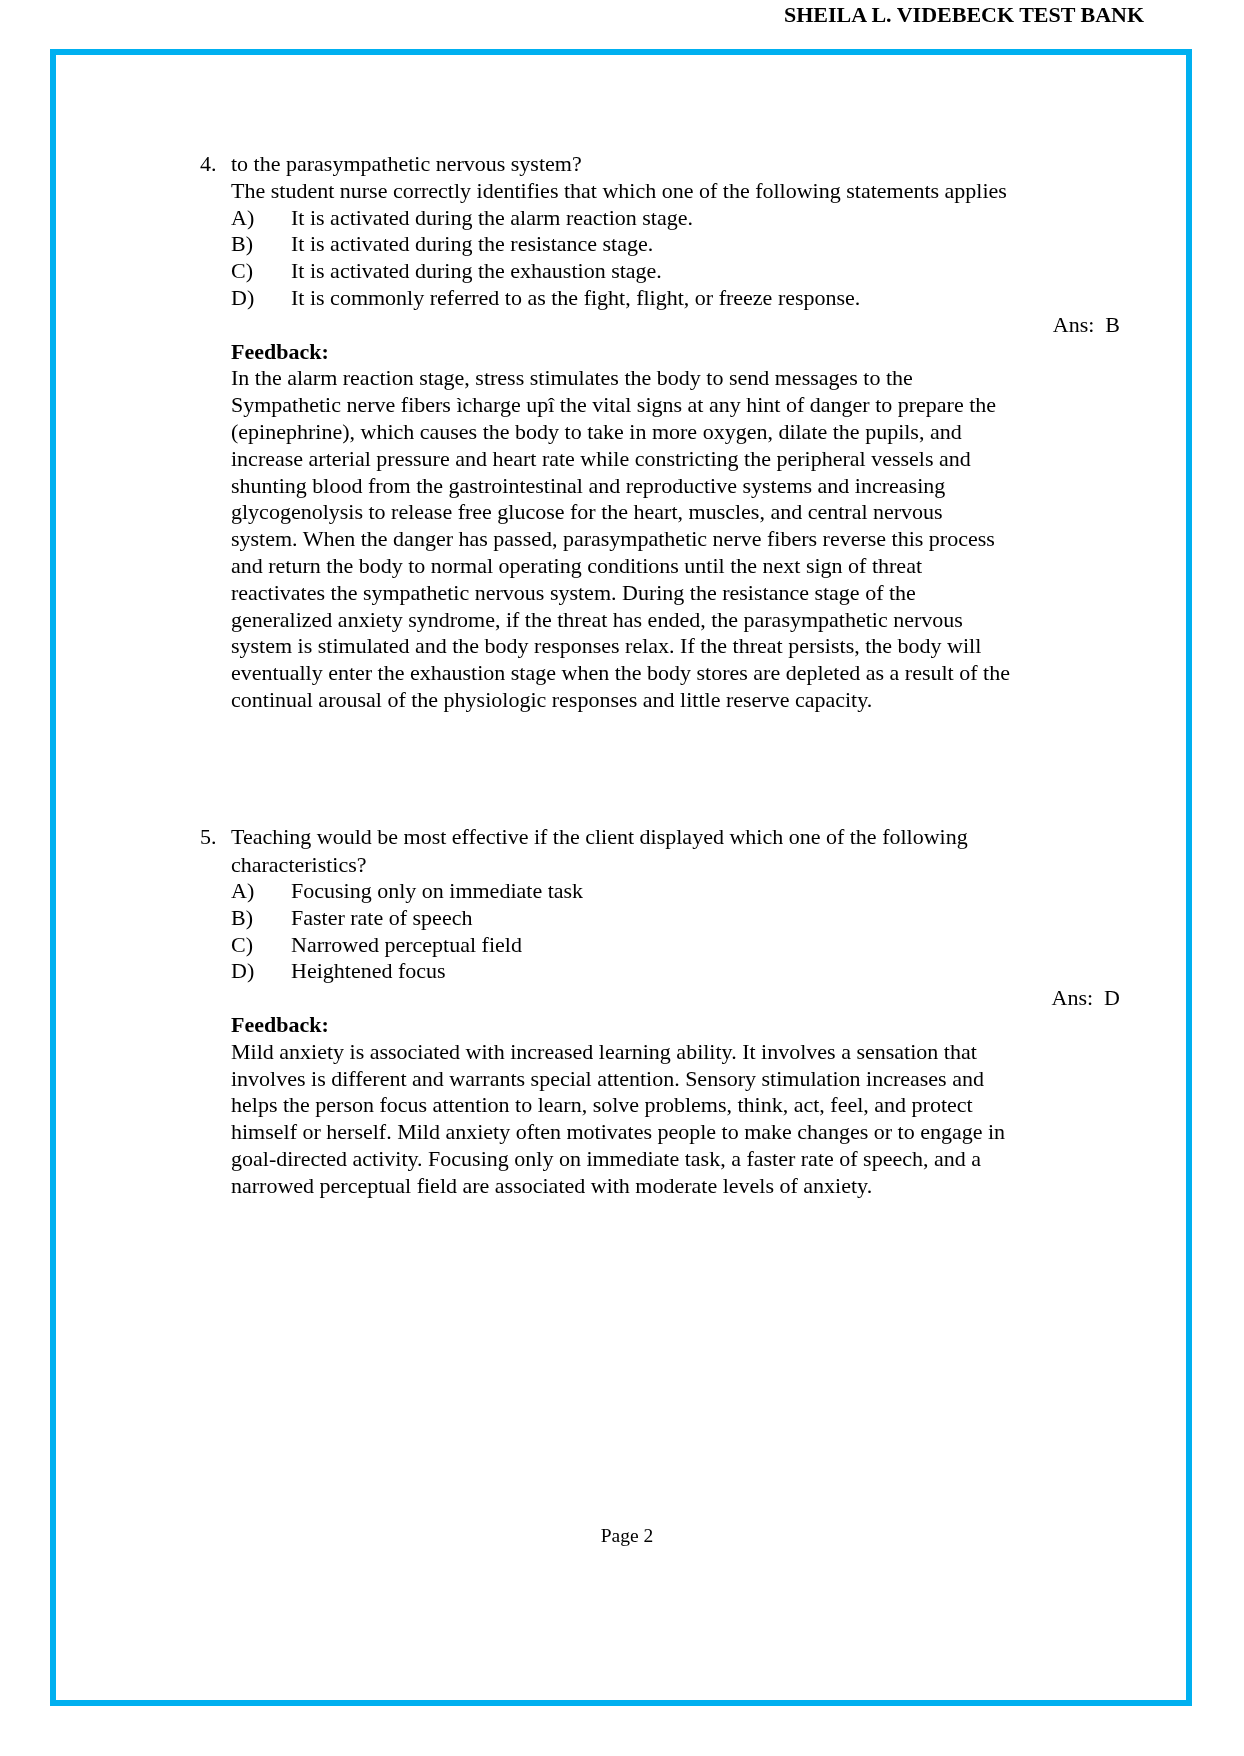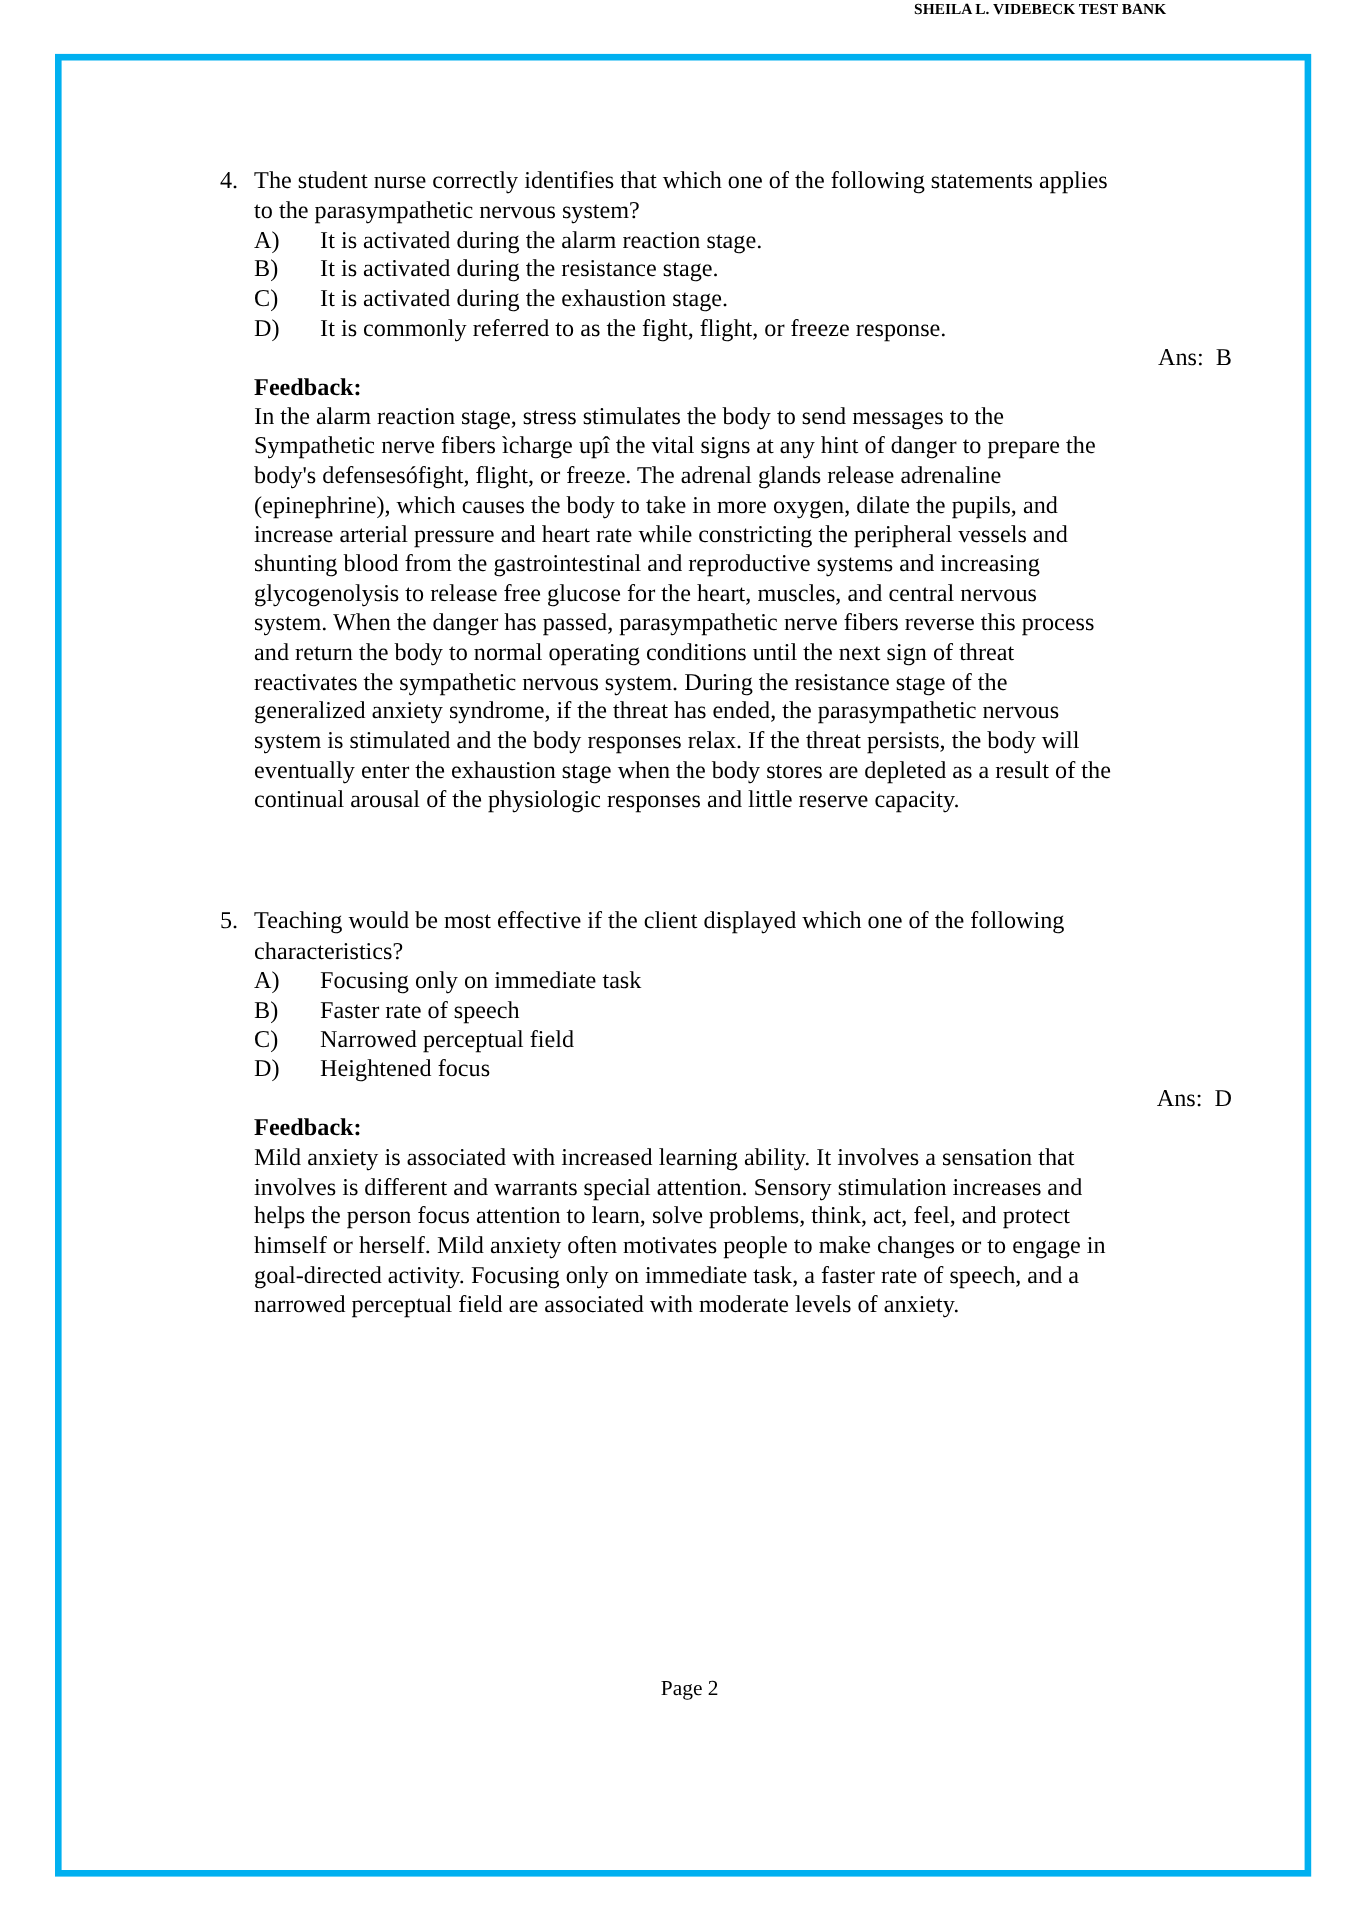--- a/index.html
+++ b/index.html
@@ -14,24 +14,23 @@
     overflow: hidden;
     font-family: "Liberation Serif", serif;
     color: #000000;
   }
   .running-header {
     position: absolute;
     top: 2px;
     left: 784px;
     font-family: "Liberation Serif", serif;
     font-weight: bold;
-    font-size: 14px;
+    font-size: 22px;
     letter-spacing: 0px;
     white-space: nowrap;
-    margin-left: 47px;
   }
   .page-frame {
     position: absolute;
     left: 50px;
     top: 49px;
     width: 1130px;
     height: 1645px;
     border: 6px solid #00B0F0;
   }
   .content {
@@ -103,22 +102,22 @@
 
 <div class="running-header">SHEILA L. VIDEBECK TEST BANK</div>
 
 <div class="page-frame"></div>
 
 <div class="content">
 
   <div class="question q4">
     <div class="q-stem">
       <span class="q-number">4.</span>
+      <div>to the parasympathetic nervous system?</div>
       <div>The student nurse correctly identifies that which one of the following statements applies</div>
-      <div>to the parasympathetic nervous system?</div>
     </div>
     <ul class="options">
       <li class="option">
         <span class="option-letter">A)</span>
         <span>It is activated during the alarm reaction stage.</span>
       </li>
       <li class="option">
         <span class="option-letter">B)</span>
         <span>It is activated during the resistance stage.</span>
       </li>
@@ -131,21 +130,20 @@
         <span>It is commonly referred to as the fight, flight, or freeze response.</span>
       </li>
     </ul>
     <div class="answer">
       <span>Ans:</span>&nbsp;&nbsp;<span>B</span>
     </div>
     <div class="feedback-label">Feedback:</div>
     <div class="feedback-text">
       <div>In the alarm reaction stage, stress stimulates the body to send messages to the</div>
       <div>Sympathetic nerve fibers ìcharge upî the vital signs at any hint of danger to prepare the</div>
-      <div>body's defensesófight, flight, or freeze. The adrenal glands release adrenaline</div>
       <div>(epinephrine), which causes the body to take in more oxygen, dilate the pupils, and</div>
       <div>increase arterial pressure and heart rate while constricting the peripheral vessels and</div>
       <div>shunting blood from the gastrointestinal and reproductive systems and increasing</div>
       <div>glycogenolysis to release free glucose for the heart, muscles, and central nervous</div>
       <div>system. When the danger has passed, parasympathetic nerve fibers reverse this process</div>
       <div>and return the body to normal operating conditions until the next sign of threat</div>
       <div>reactivates the sympathetic nervous system. During the resistance stage of the</div>
       <div>generalized anxiety syndrome, if the threat has ended, the parasympathetic nervous</div>
       <div>system is stimulated and the body responses relax. If the threat persists, the body will</div>
       <div>eventually enter the exhaustion stage when the body stores are depleted as a result of the</div>

